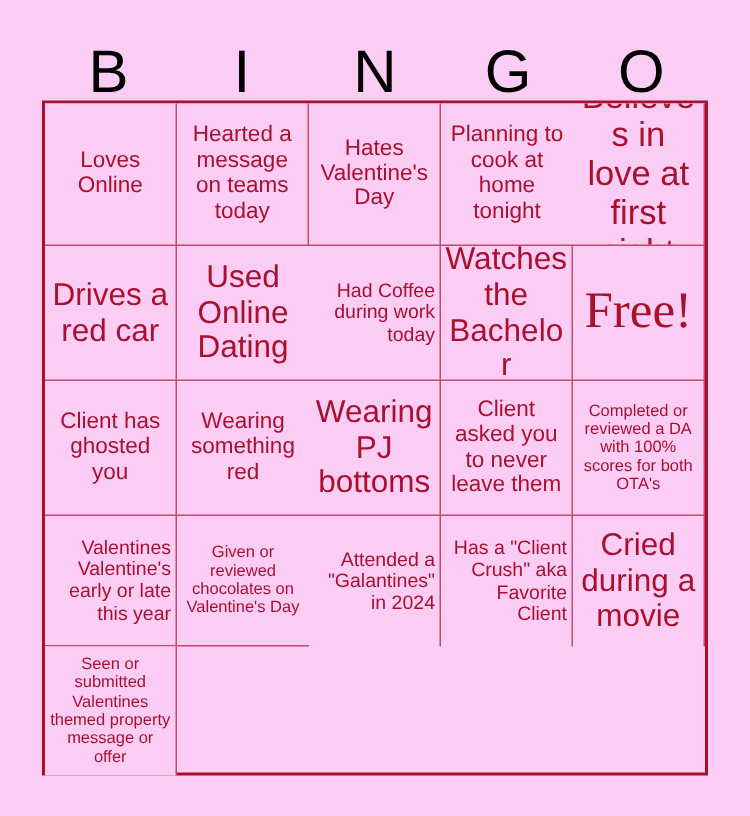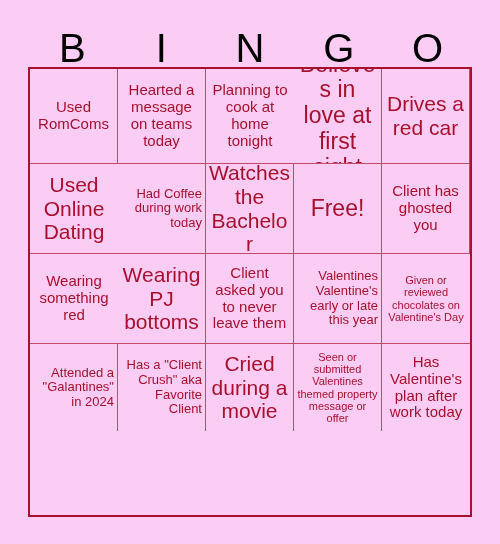--- a/index.html
+++ b/index.html
@@ -82,41 +82,44 @@
     line-height: 1.12;
     word-wrap: break-word;
   }
 
   
   .fs-xs  { font-size: 11px; }
   .fs-sm  { font-size: 13px; text-align: right; }
   .fs-md  { font-size: 15px; }
   .fs-lg  { font-size: 23px; }
   .fs-xl  { font-size: 21px; }
-  .fs-free{ font-size: 23px; }
+  .fs-free{ font-size: 34px; font-family: Liberation Serif, serif; }
 </style>
 </head>
 <body>
 
 <div id="card">
 
   <div id="header-row">
     <div class="header-letter">B</div>
     <div class="header-letter">I</div>
     <div class="header-letter">N</div>
     <div class="header-letter">G</div>
     <div class="header-letter">O</div>
   </div>
 
   <div id="grid">
       <div class="cell col-1 row-1">
-        <span class="cell-text fs-md">Used RomComs</span>
+        <span class="cell-text fs-md">Loves Online</span>
       </div>
       <div class="cell col-3 row-1">
         <span class="cell-text fs-md">Hearted a message on teams today</span>
+      </div>
+      <div class="cell col-4 row-1">
+        <span class="cell-text fs-md">Hates Valentine's Day</span>
       </div>
       <div class="cell col-5 row-1">
         <span class="cell-text fs-md">Planning to cook at home tonight</span>
       </div>
       <div class="cell col-3 row-2">
         <span class="cell-text fs-lg">Believes in love at first sight</span>
       </div>
       <div class="cell col-4 row-2">
         <span class="cell-text fs-xl">Drives a red car</span>
       </div>
@@ -137,36 +140,36 @@
       </div>
       <div class="cell col-5 row-3">
         <span class="cell-text fs-md">Wearing something red</span>
       </div>
       <div class="cell col-2 row-4">
         <span class="cell-text fs-xl">Wearing PJ bottoms</span>
       </div>
       <div class="cell col-1 row-4">
         <span class="cell-text fs-md">Client asked you to never leave them</span>
       </div>
+      <div class="cell col-3 row-4">
+        <span class="cell-text fs-xs">Completed or reviewed a DA with 100% scores for both OTA's</span>
+      </div>
       <div class="cell col-4 row-4">
         <span class="cell-text fs-sm">Valentines Valentine's early or late this year</span>
       </div>
       <div class="cell col-5 row-4">
         <span class="cell-text fs-xs">Given or reviewed chocolates on Valentine's Day</span>
       </div>
       <div class="cell col-1 row-5">
         <span class="cell-text fs-sm">Attended a "Galantines" in 2024</span>
       </div>
       <div class="cell col-2 row-5">
         <span class="cell-text fs-sm">Has a "Client Crush" aka Favorite Client</span>
       </div>
       <div class="cell col-3 row-5">
         <span class="cell-text fs-xl">Cried during a movie</span>
       </div>
       <div class="cell col-4 row-5">
         <span class="cell-text fs-xs">Seen or submitted Valentines themed property message or offer</span>
       </div>
-      <div class="cell col-5 row-5">
-        <span class="cell-text fs-md">Has Valentine's plan after work today</span>
-      </div>
     </div>
 
 </div>
 
 </body></html>

